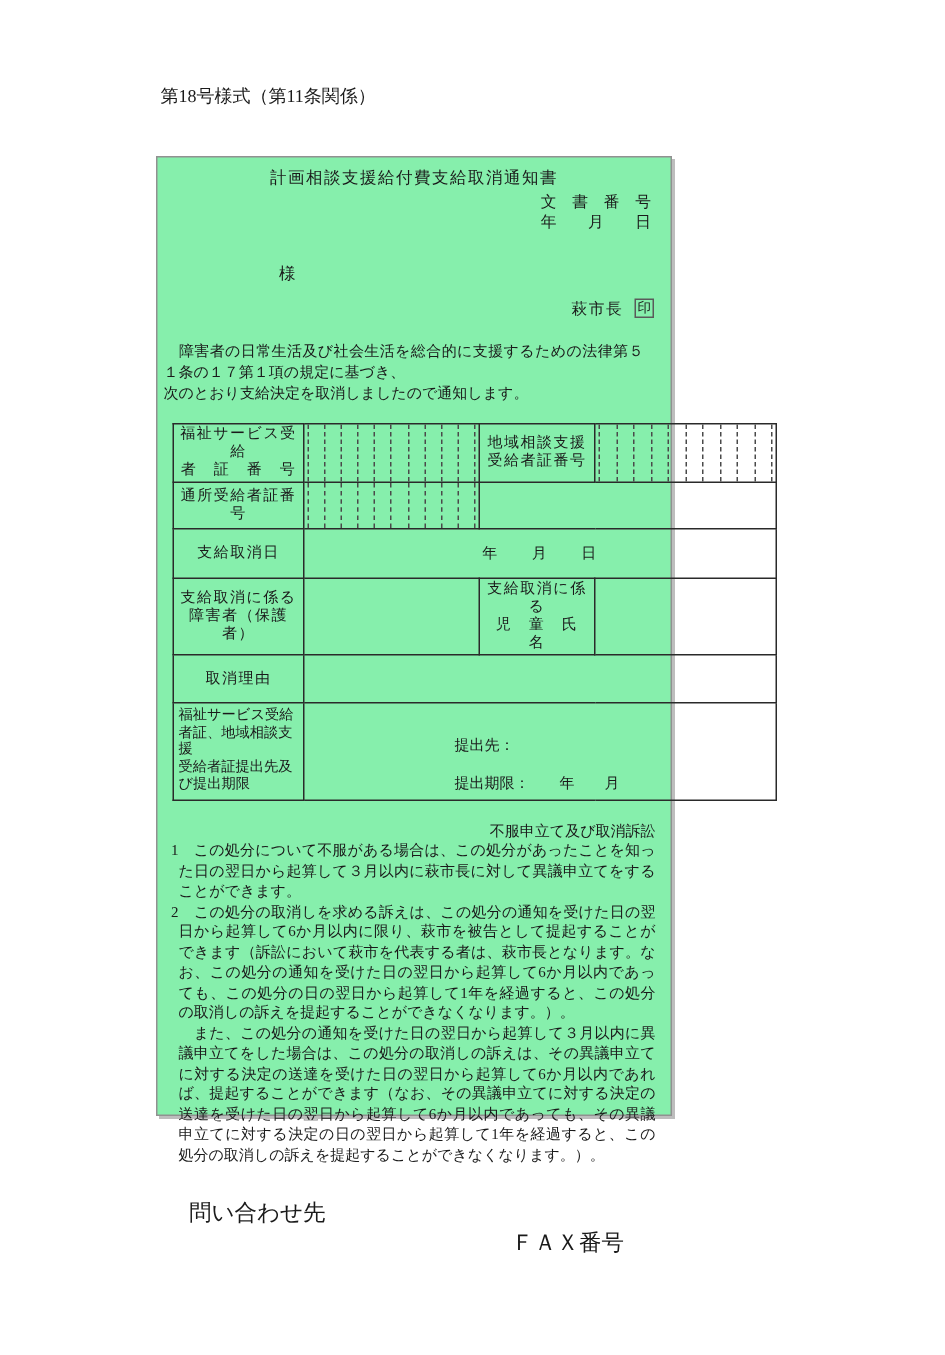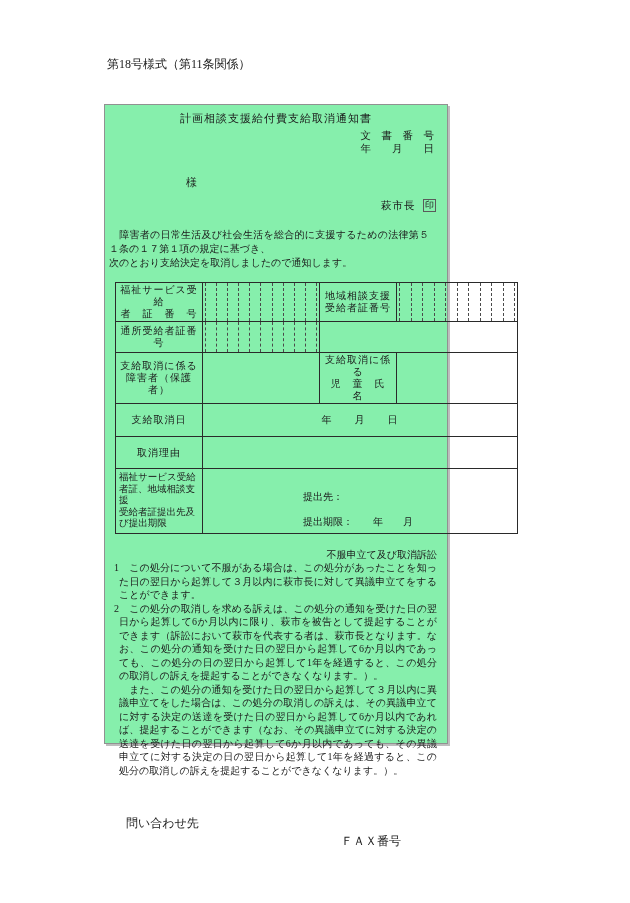--- a/index.html
+++ b/index.html
@@ -48,21 +48,21 @@
   .comb i:last-child{border-right:1px dashed var(--dash)}
   td.center{text-align:center;letter-spacing:1px}
   td.submit{padding-left:100px}
   .submit-to{margin-top:18px}
   .submit-deadline{margin-top:11px}
   .appeal{margin:14px 10px 0 9px;font-size:10px;line-height:13.5px;text-align:justify}
   .appeal .heading{text-align:right;margin-bottom:0}
   .appeal p{white-space:normal}
   .hang{padding-left:5px;text-indent:-5px}
   .cont{padding-left:5px}
-  .contact{margin-top:38px;font-size:12px}
+  .contact{margin-top:22px;font-size:15px}
   .contact .heading{margin-left:21px}
   .c-row{position:relative;height:13px;margin-top:1px}
   .c-row span{position:absolute;top:0;white-space:nowrap}
   .c-city{left:29px}
   .c-section{left:101px}
   .c-addr{left:129px}
   .c-phone{left:248px}
   .c-fax{left:236px}
 </style>
 </head>
@@ -143,30 +143,30 @@
               <i></i>
               <i></i>
               <i></i>
               <i></i>
               <i></i>
             </div>
           </td>
       <td colspan="2"></td>
     </tr>
     <tr class="h33">
+      <td class="lab">支給取消日</td>
+      <td colspan="3" class="center">年　　月　　日</td>
+    </tr>
+    <tr class="h33">
       <td class="lab">支給取消に係る
 障害者（保護者）</td>
       <td></td>
       <td class="lab">支給取消に係る
 児　童　氏　名</td>
       <td></td>
-    </tr>
-    <tr class="h33">
-      <td class="lab">支給取消日</td>
-      <td colspan="3" class="center">年　　月　　日</td>
     </tr>
     <tr class="h32">
       <td class="lab">取消理由</td>
       <td colspan="3"></td>
     </tr>
     <tr class="h64">
       <td class="lab6">福祉サービス受給
 者証、地域相談支援
 受給者証提出先及
 び提出期限</td>

